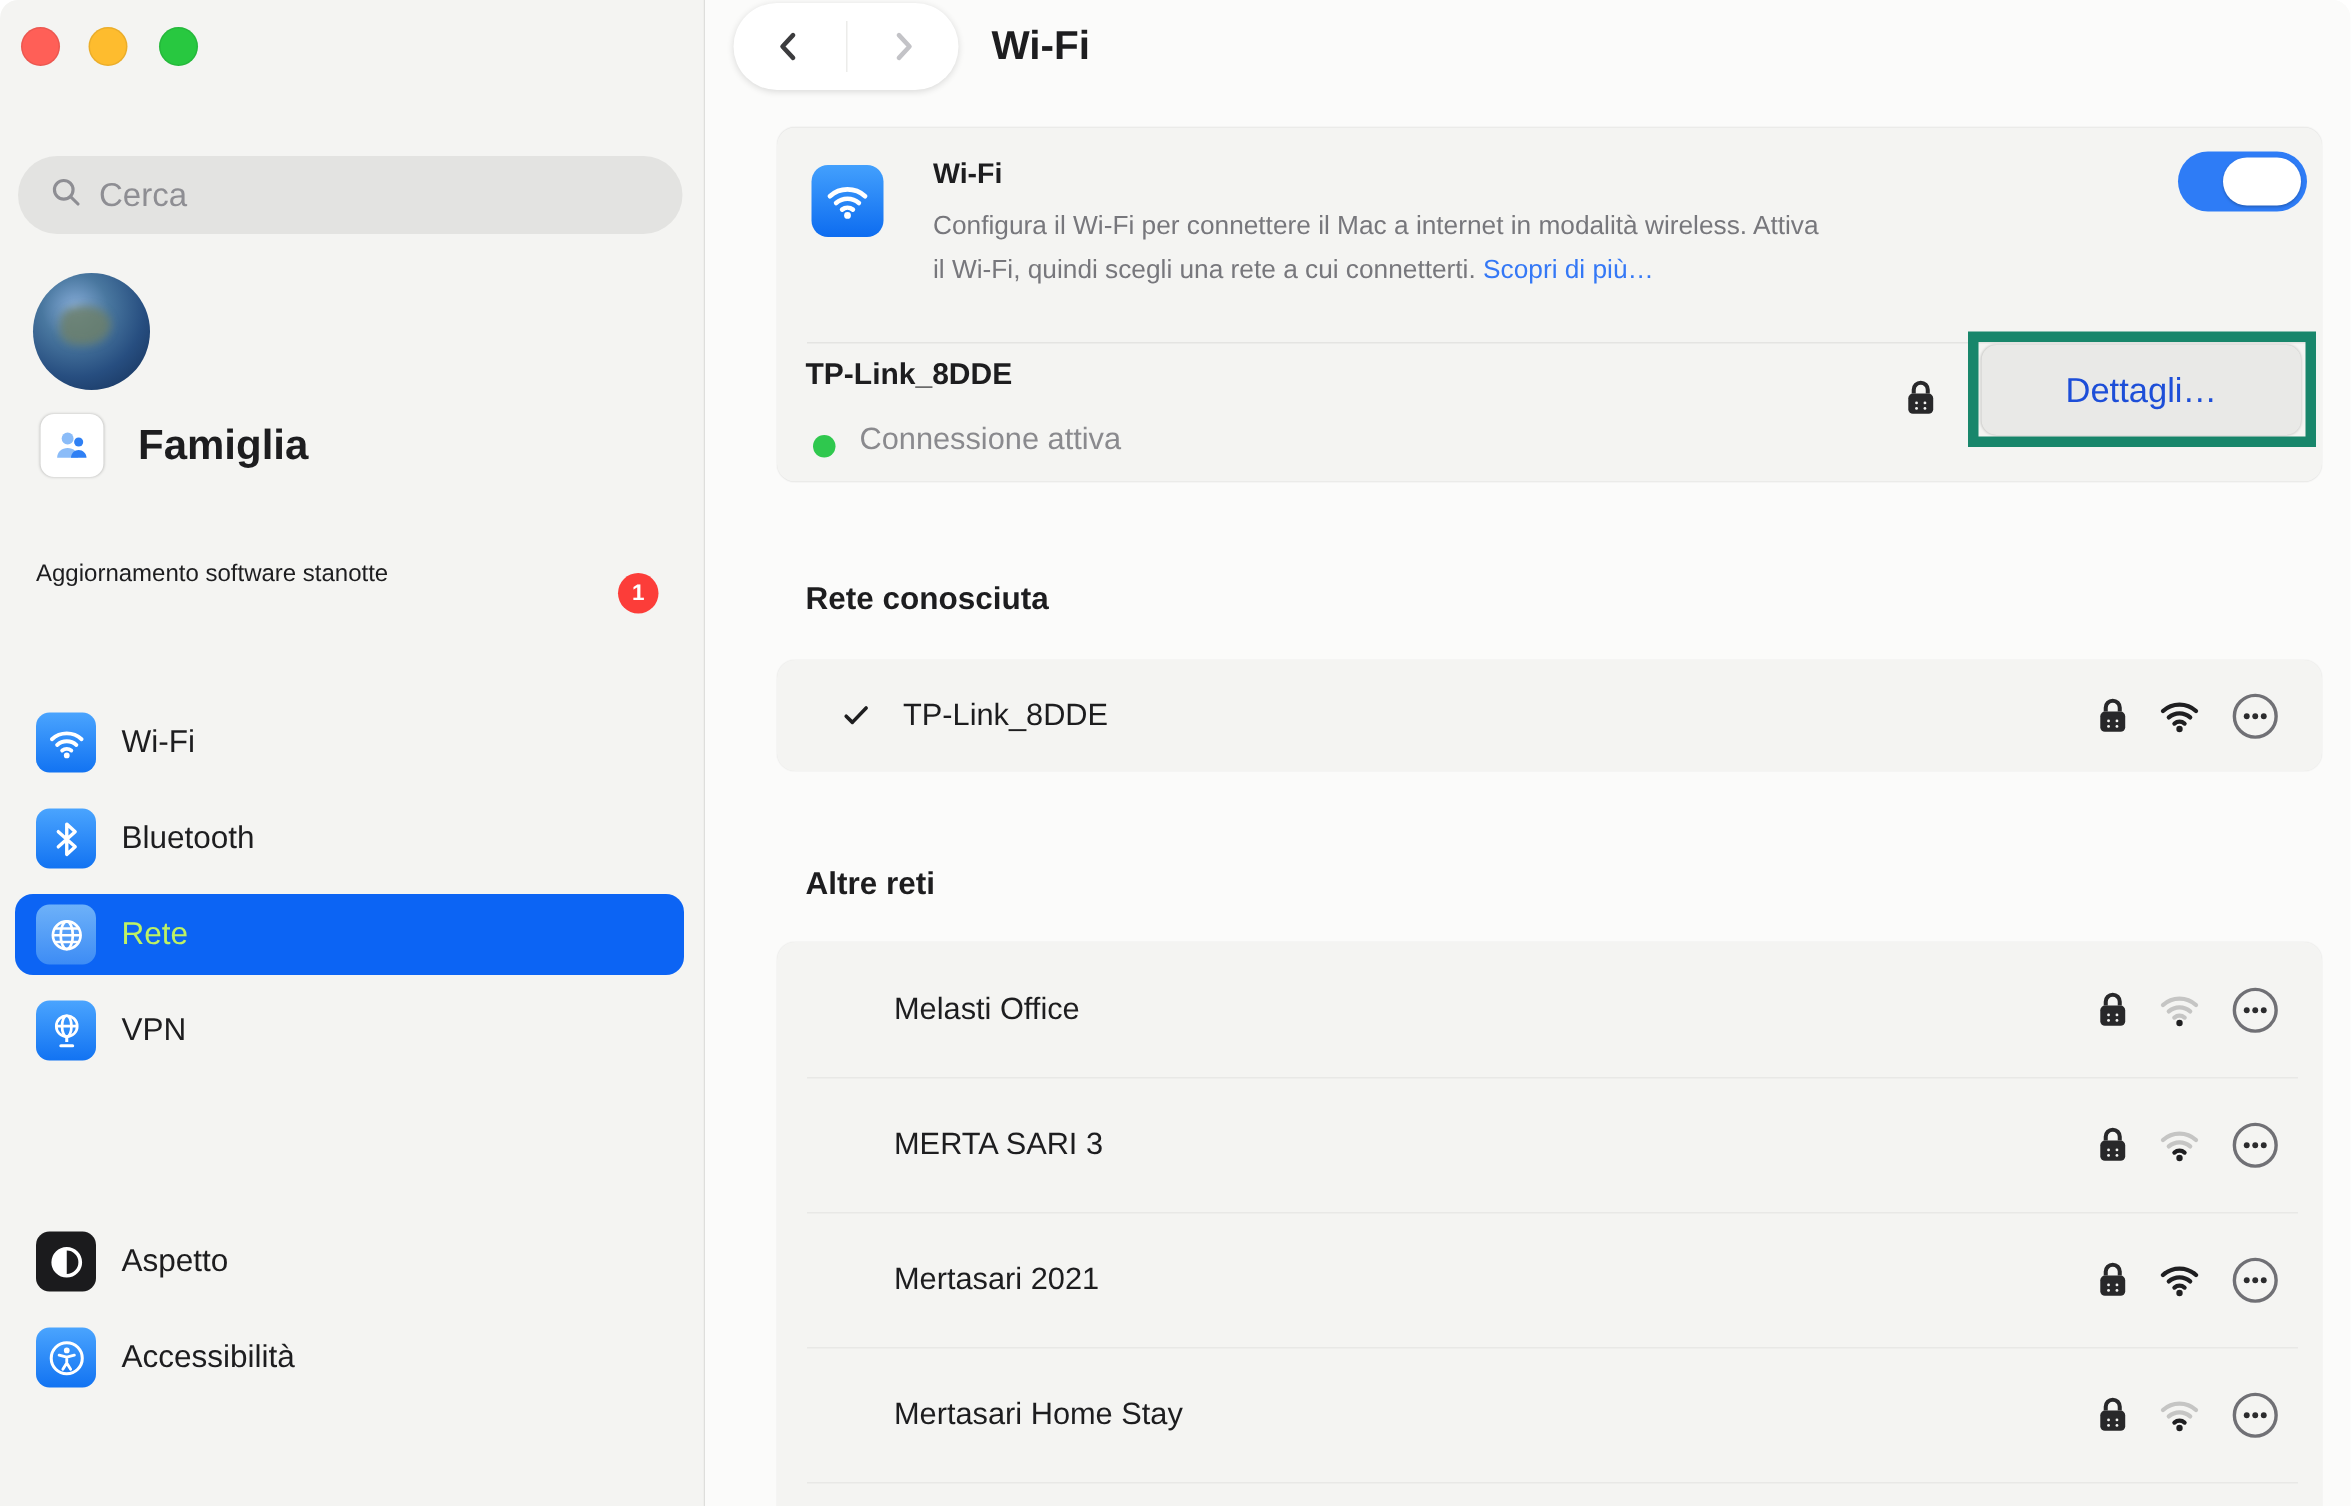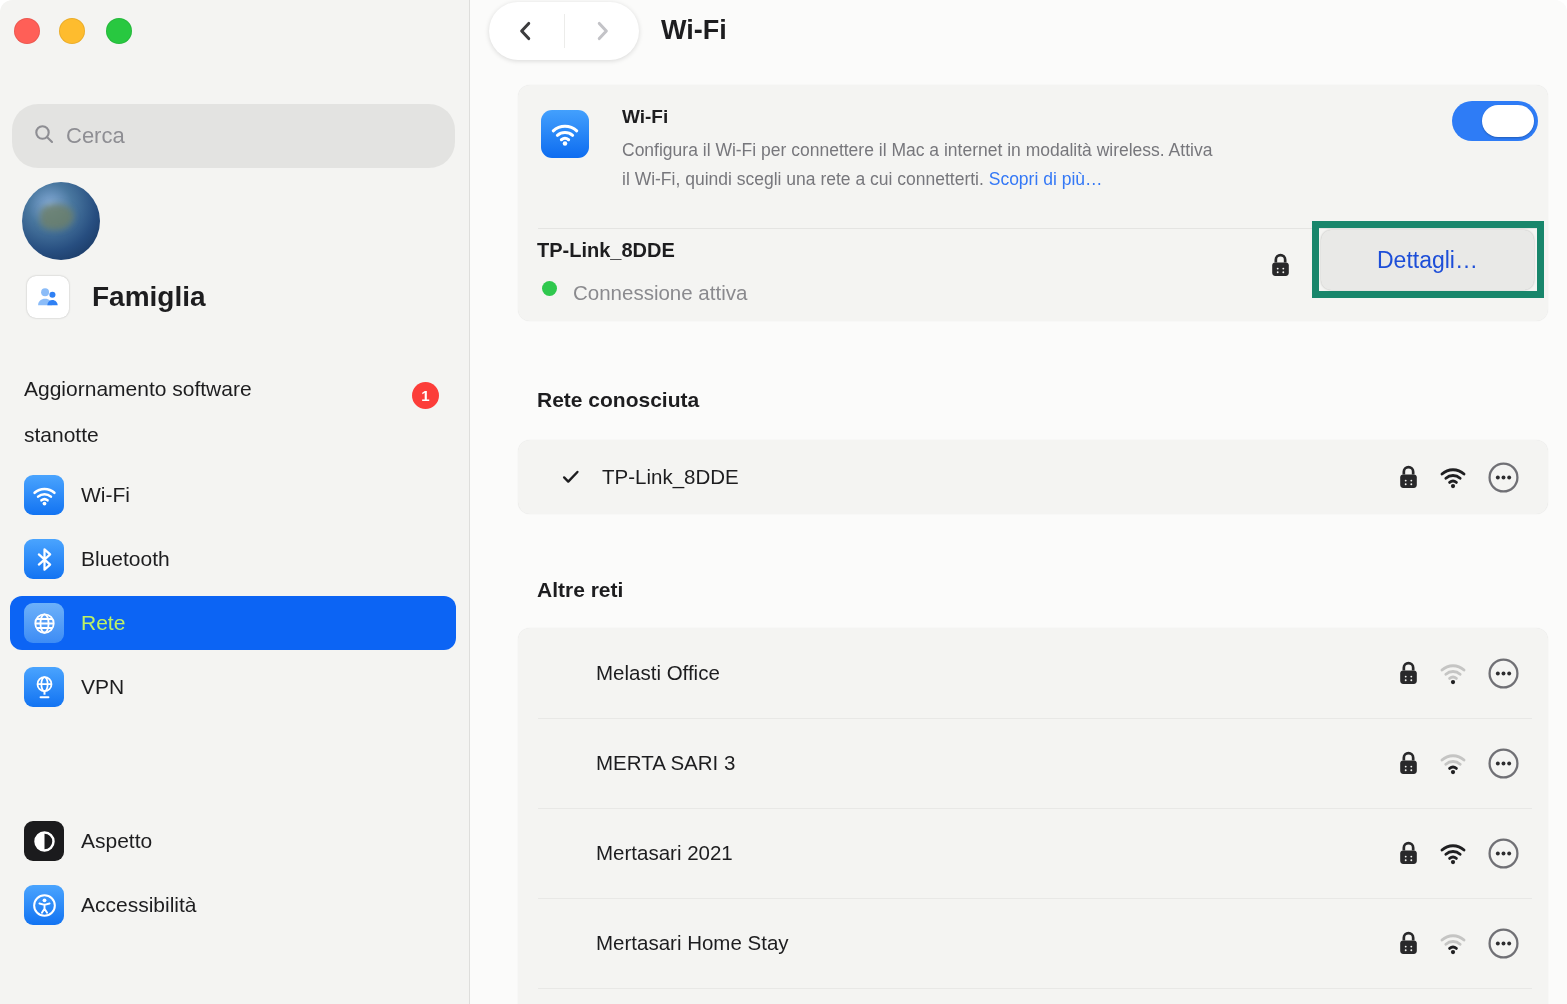--- a/index.html
+++ b/index.html
@@ -10,39 +10,39 @@
 
   
   .sidebar { position:absolute; left:0; top:0; width:470px; height:100%;
     background:#f4f4f2; border-right:1px solid #deded c; border-right:1px solid #dededc;
     border-top-left-radius:12px; }
   .tl { position:absolute; top:18px; width:26px; height:26px; border-radius:50%; }
   .tl.red    { left:14px;  background:#ff5f57; box-shadow:inset 0 0 0 1px rgba(0,0,0,.08);}
   .tl.yellow { left:59px;  background:#febc2e; box-shadow:inset 0 0 0 1px rgba(0,0,0,.08);}
   .tl.green  { left:106px; background:#28c840; box-shadow:inset 0 0 0 1px rgba(0,0,0,.08);}
 
-  .search { position:absolute; left:12px; top:104px; width:443px; height:64px;
+  .search { position:absolute; left:12px; top:104px; width:443px; height:52px;
     background:#e3e3e1; border-radius:26px; display:flex; align-items:center; padding-left:20px; gap:10px; }
   .search input { border:none; outline:none; background:transparent; font-size:22px; width:330px;
     font-family:inherit; color:#3c3c3e; }
   .search input::placeholder { color:#8e8e93; }
 
   .avatar { position:absolute; left:22px; top:182px; width:78px; height:78px; border-radius:50%;
     background:radial-gradient(circle at 36% 30%, #87add9 0%, #49779f 30%, #274e80 62%, #122d54 100%);
     overflow:hidden; }
   .avatar::after { content:""; position:absolute; left:18px; top:22px; width:34px; height:26px;
     background:#6c7f6a; border-radius:46% 54% 60% 40%; filter:blur(3px); opacity:.85; }
 
   .family-row { position:absolute; left:27px; top:276px; display:flex; align-items:center; gap:23px; }
   .family-icon { width:42px; height:42px; border-radius:9px; background:#fff;
     box-shadow:0 0 2px rgba(0,0,0,.25); display:flex; align-items:center; justify-content:center; }
   .family-row .label { font-size:28px; font-weight:700; }
 
   .update-row { position:absolute; left:24px; top:366px; width:424px; }
-  .update-row .label { font-size:21px; line-height:46px; width:300px; font-weight:500; }
+  .update-row .label { font-size:16px; line-height:33px; width:300px; font-weight:500; }
   .badge { position:absolute; left:388px; top:16px; width:27px; height:27px; border-radius:50%;
     background:#fc3d39; color:#fff; font-size:15px; font-weight:700;
     display:flex; align-items:center; justify-content:center; }
 
   .nav { position:absolute; left:10px; width:446px; }
   .nav.group1 { top:463px; }
   .nav.group2 { top:809px; }
   .nav-item { height:64px; display:flex; align-items:center; gap:17px; padding-left:14px;
     border-radius:12px; cursor:default; }
   .nav-item .label { font-size:21px; font-weight:500; }
@@ -80,21 +80,21 @@
   .setup-desc { position:absolute; left:104px; top:51px; font-size:17.5px; line-height:29px; color:#77777c; }
   .learn-more { color:#3478f6; cursor:pointer; }
   .toggle { position:absolute; right:10px; top:16px; width:86px; height:40px; border-radius:20px;
     background:#c8c8cc; cursor:pointer; }
   .toggle[data-state="on"] { background:#2e7cf6; }
   .knob { position:absolute; top:4px; width:52px; height:32px; border-radius:16px; background:#fff;
     box-shadow:0 1px 2px rgba(0,0,0,.25); left:4px; }
   .toggle[data-state="on"] .knob { left:auto; right:4px; }
   .divider1 { position:absolute; left:20px; right:6px; top:143px; height:1px; background:#e4e4e2; }
   .cur-name { position:absolute; left:19px; top:154px; font-size:20px; font-weight:700; }
-  .cur-status { position:absolute; left:24px; top:196px; display:flex; align-items:flex-start; gap:16px; }
+  .cur-status { position:absolute; left:24px; top:196px; display:flex; align-items:flex-end; gap:16px; }
   .status-dot { width:15px; height:15px; border-radius:50%; background:#2fc84e; }
   .cur-status .txt { font-size:20.5px; color:#8a8a8e; }
   .lock1 { position:absolute; left:752px; top:167px; }
   .annotation-box { position:absolute; left:794px; top:136px; width:232px; height:77px;
     border:7px solid #18866b; }
   .details-btn { position:absolute; left:803px; top:145px; width:213px; height:60px;
     background:#e9e9e7; border:none; border-radius:10px; font-family:inherit; font-size:23px;
     color:#1d4ed8; box-shadow:0 0 2px rgba(0,0,0,.25); cursor:pointer; }
 
   

